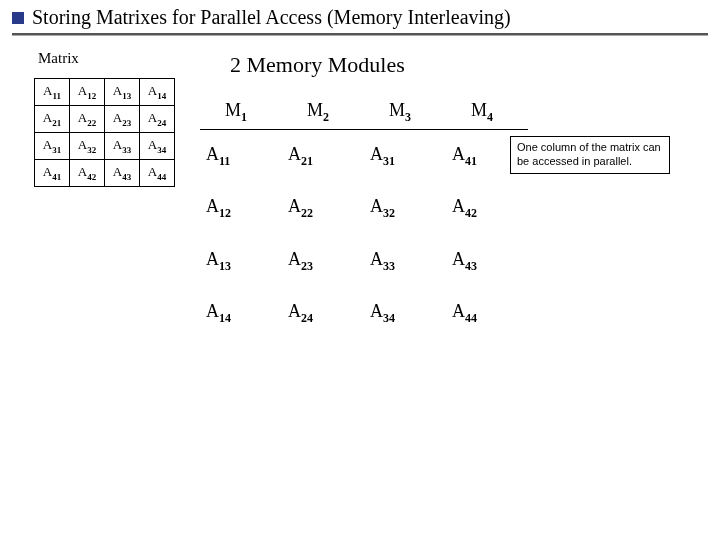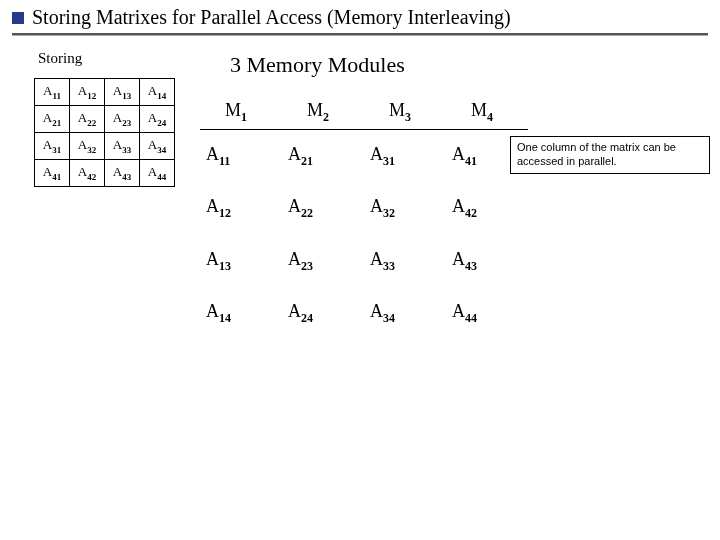--- a/index.html
+++ b/index.html
@@ -79,39 +79,39 @@
     font-size: 18px;
     text-align: left;
     padding: 14px 16px 14px 6px;
     width: 60px;
   }
   .modules-table .sub { font-size: 12px; }
   .note-box {
     position: absolute;
     left: 510px;
     top: 136px;
-    width: 200px;
+    width: 160px;
     border: 1px solid #000;
     font-family: Arial, Helvetica, sans-serif;
     font-size: 11px;
     padding: 4px 6px;
     line-height: 1.25;
     box-sizing: border-box;
   }
 </style>
 </head>
 <body>
 
 <div class="title-row">
   <div class="bullet"></div>
   <div class="title">Storing Matrixes for Parallel Access (Memory Interleaving)</div>
 </div>
 <div class="title-underline"></div>
 
-<div class="matrix-label">Storing</div>
+<div class="matrix-label">Matrix</div>
 
 <table class="matrix-grid">
   <tbody id="matrix-body">
       <tr>
         <td><span>A</span><span class="sub">11</span></td>
         <td><span>A</span><span class="sub">12</span></td>
         <td><span>A</span><span class="sub">13</span></td>
         <td><span>A</span><span class="sub">14</span></td>
       </tr>
       <tr>
@@ -128,21 +128,21 @@
       </tr>
       <tr>
         <td><span>A</span><span class="sub">41</span></td>
         <td><span>A</span><span class="sub">42</span></td>
         <td><span>A</span><span class="sub">43</span></td>
         <td><span>A</span><span class="sub">44</span></td>
       </tr>
     </tbody>
 </table>
 
-<div class="modules-title">3 Memory Modules</div>
+<div class="modules-title">2 Memory Modules</div>
 
 <table class="modules-table">
   <thead>
       <tr id="modules-head">
         <th><span>M</span><span class="sub">1</span></th>
         <th><span>M</span><span class="sub">2</span></th>
         <th><span>M</span><span class="sub">3</span></th>
         <th><span>M</span><span class="sub">4</span></th>
       </tr>
     </thead>

